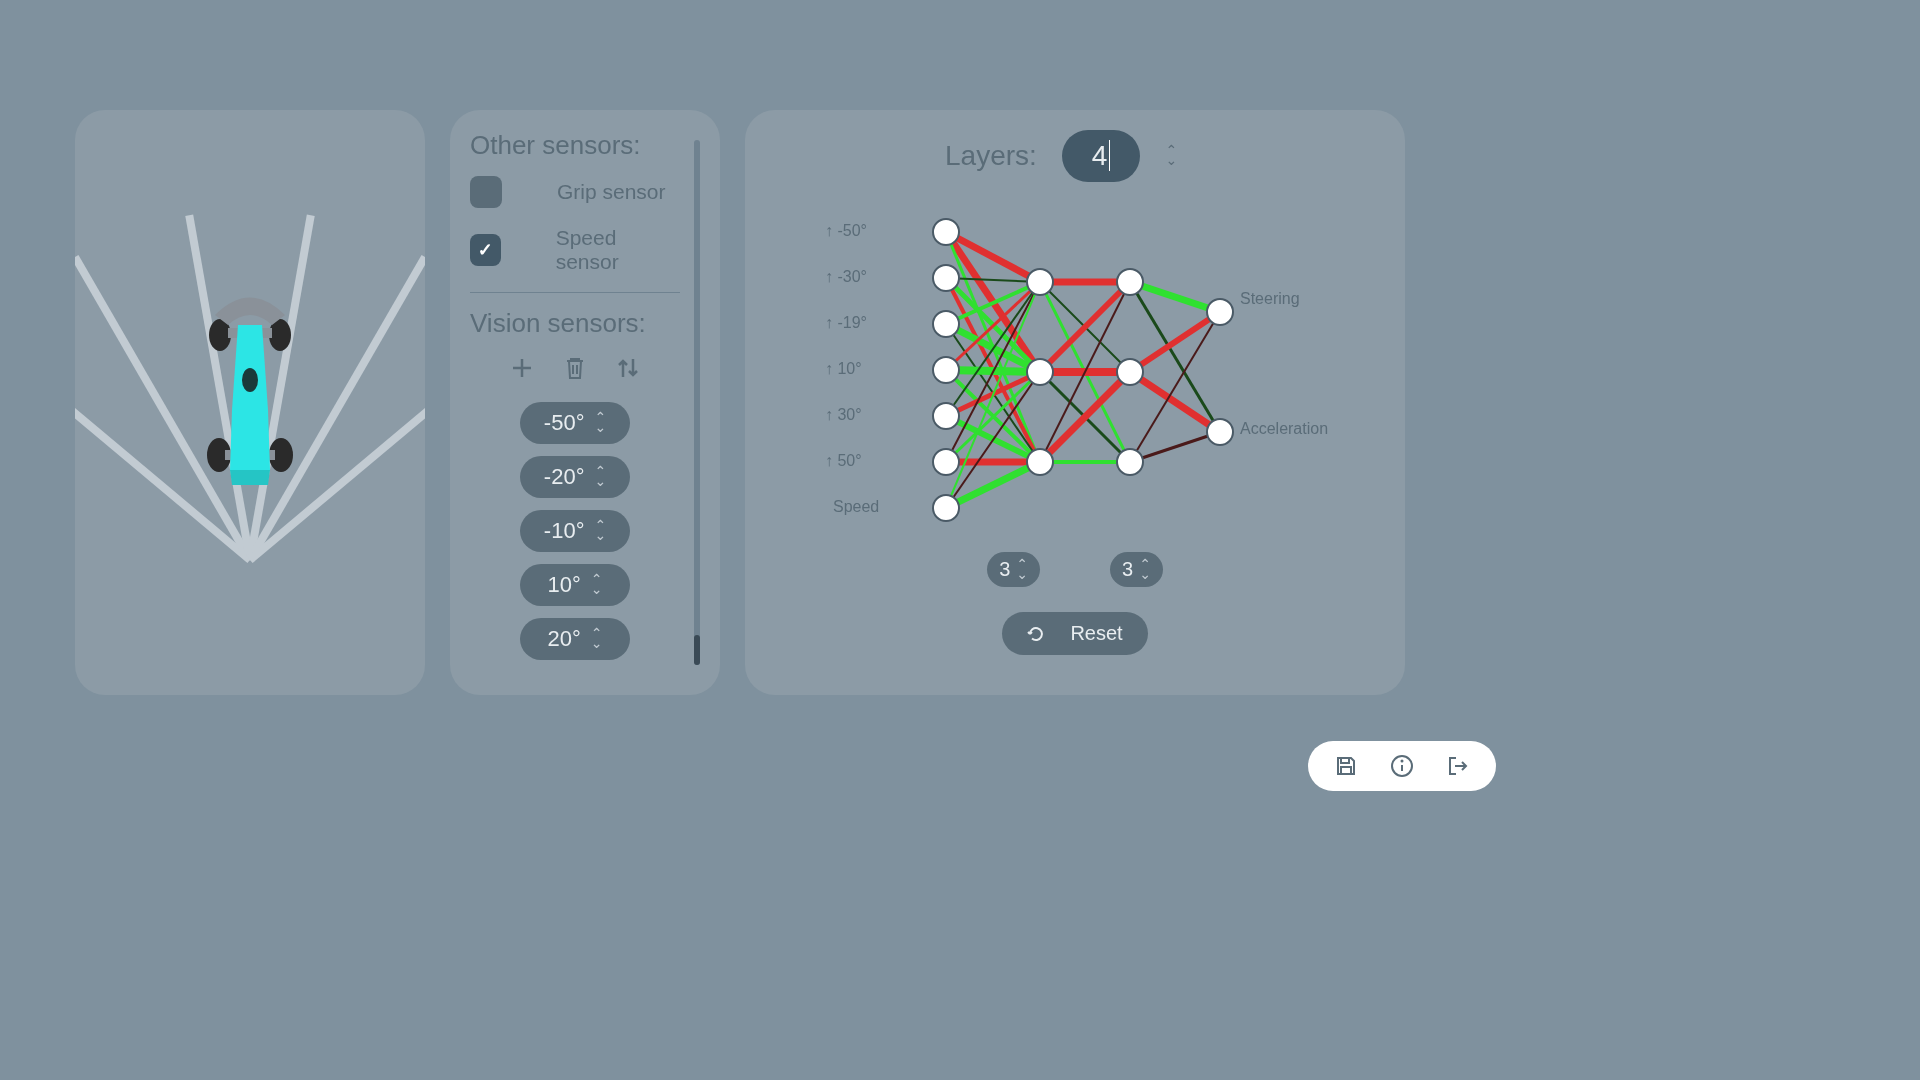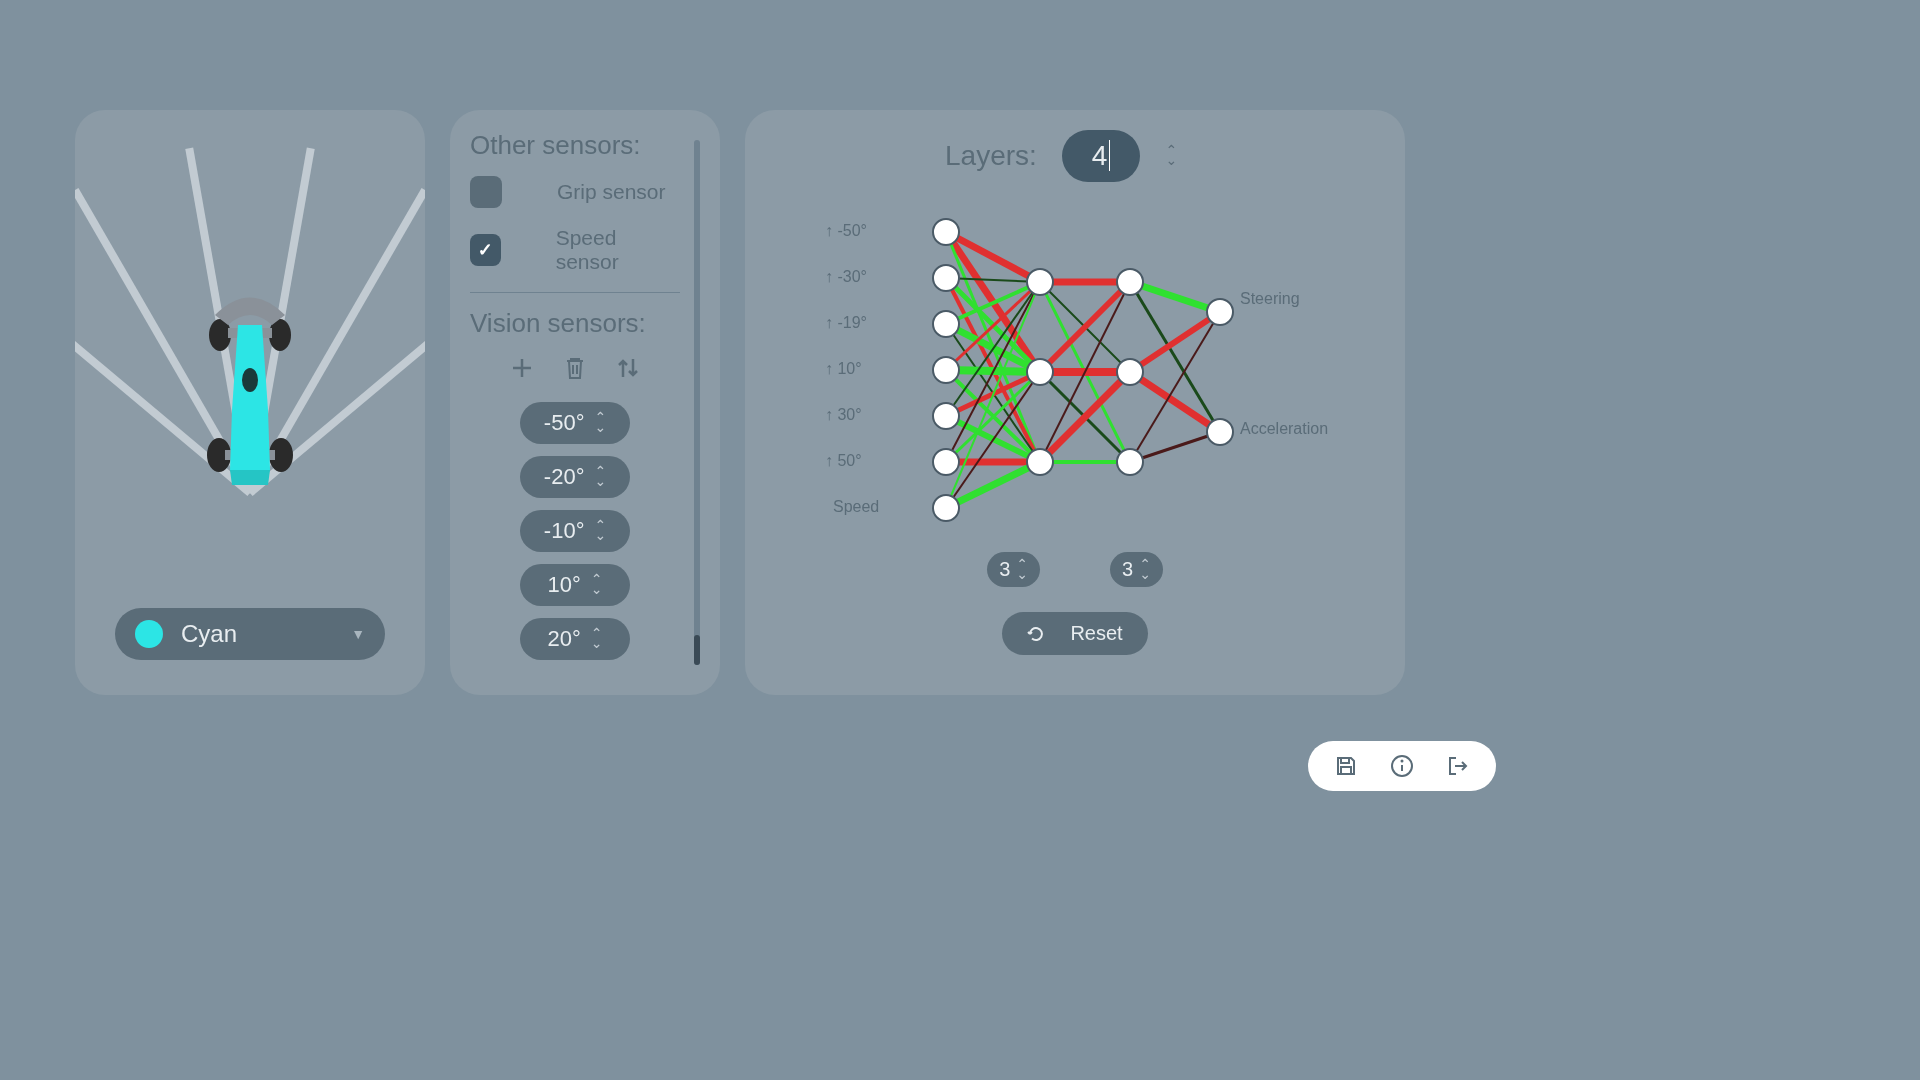--- a/index.html
+++ b/index.html
@@ -304,25 +304,20 @@
         <ellipse cx="80" cy="55" rx="11" ry="16" fill="#2a2a2a"></ellipse>
         <ellipse cx="19" cy="175" rx="12" ry="17" fill="#2a2a2a"></ellipse>
         <ellipse cx="81" cy="175" rx="12" ry="17" fill="#2a2a2a"></ellipse>
         <rect x="28" y="48" width="44" height="10" fill="#8a9199"></rect>
         <rect x="25" y="170" width="50" height="10" fill="#8a9199"></rect>
         <path d="M15 35 Q 50 0 85 35 L 72 45 Q 50 25 28 45 Z" fill="#8a9199"></path>
         <path d="M38 45 L 62 45 L 68 130 L 70 190 Q 50 205 30 190 L 32 130 Z" fill="#2ce5e5"></path>
         <ellipse cx="50" cy="100" rx="8" ry="12" fill="#1a3a3a"></ellipse>
         <path d="M30 190 L 70 190 L 68 205 L 32 205 Z" fill="#25c5c5"></path>
       </svg>
-    </div>
-    <div class="color-select">
-      <div class="color-swatch"></div>
-      <span class="color-label">Cyan</span>
-      <span class="chevron-down">▼</span>
     </div>
   </div>
 
   <div class="panel sensors-panel">
     <div class="sensors-inner">
       <div class="section-title">Other sensors:</div>
       <div class="checkbox-row">
         <div class="checkbox"></div>
         <span class="checkbox-label">Grip sensor</span>
       </div>

